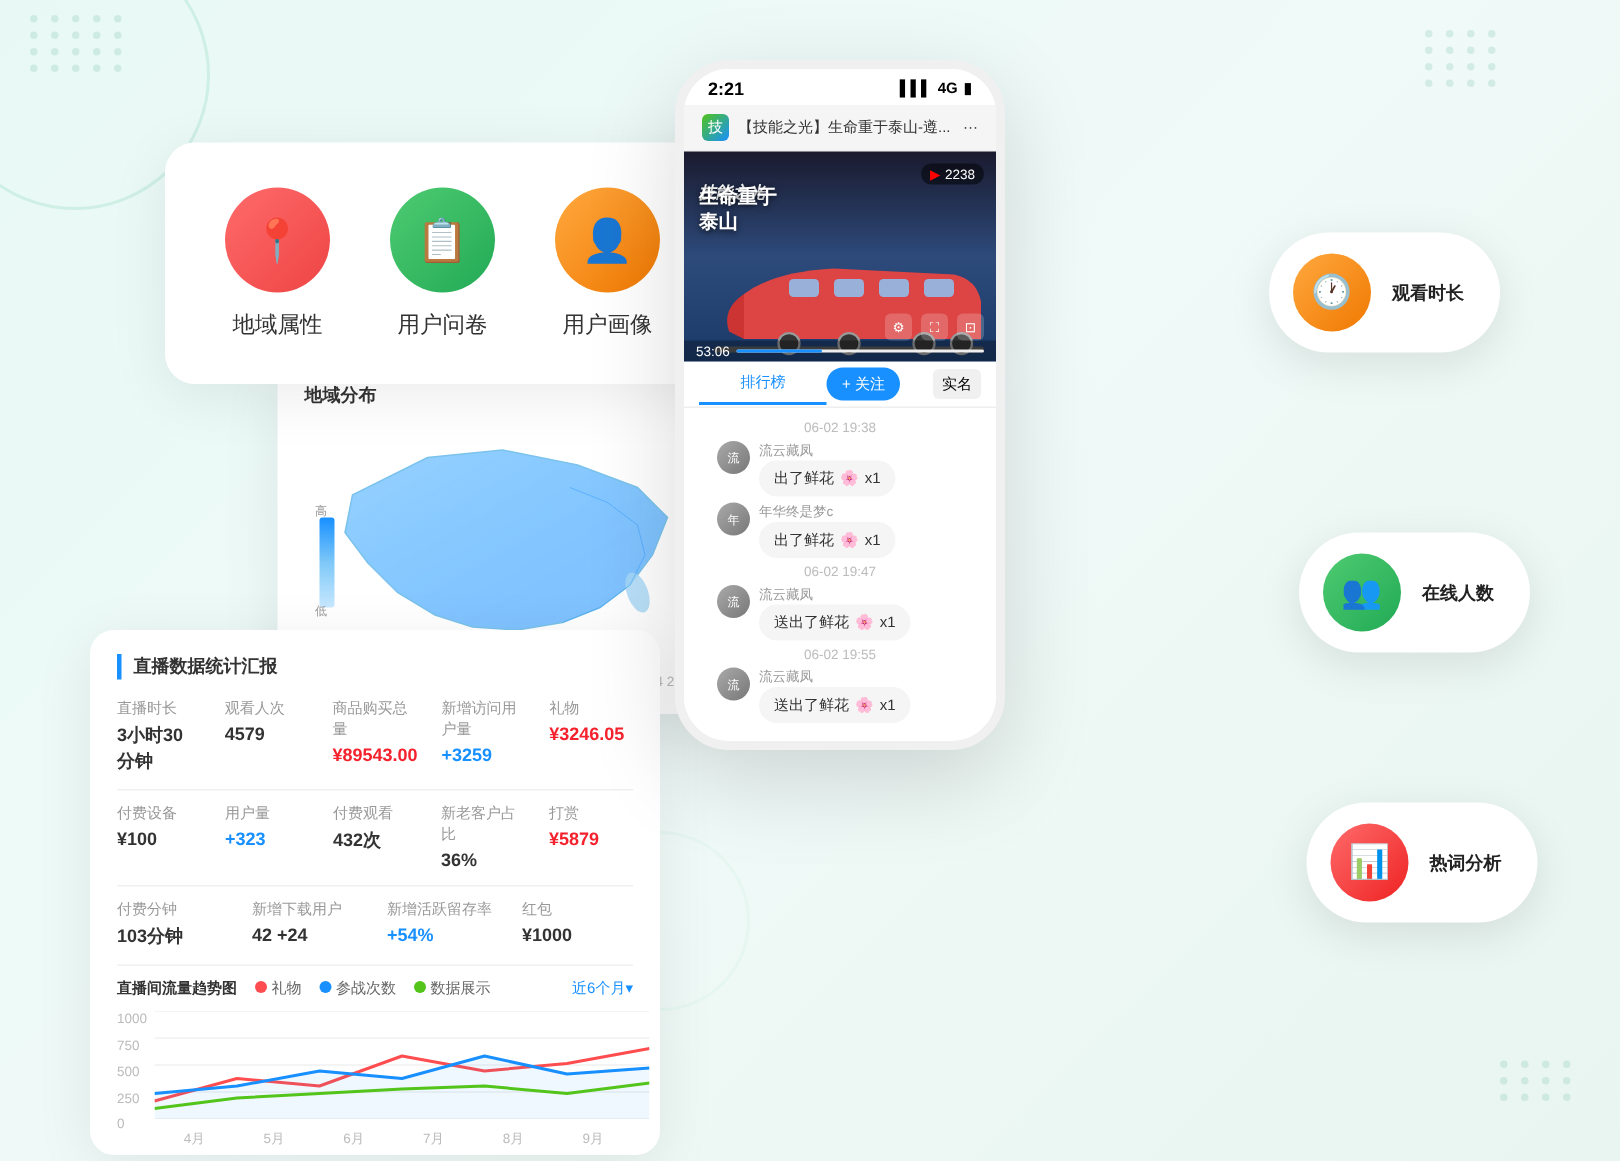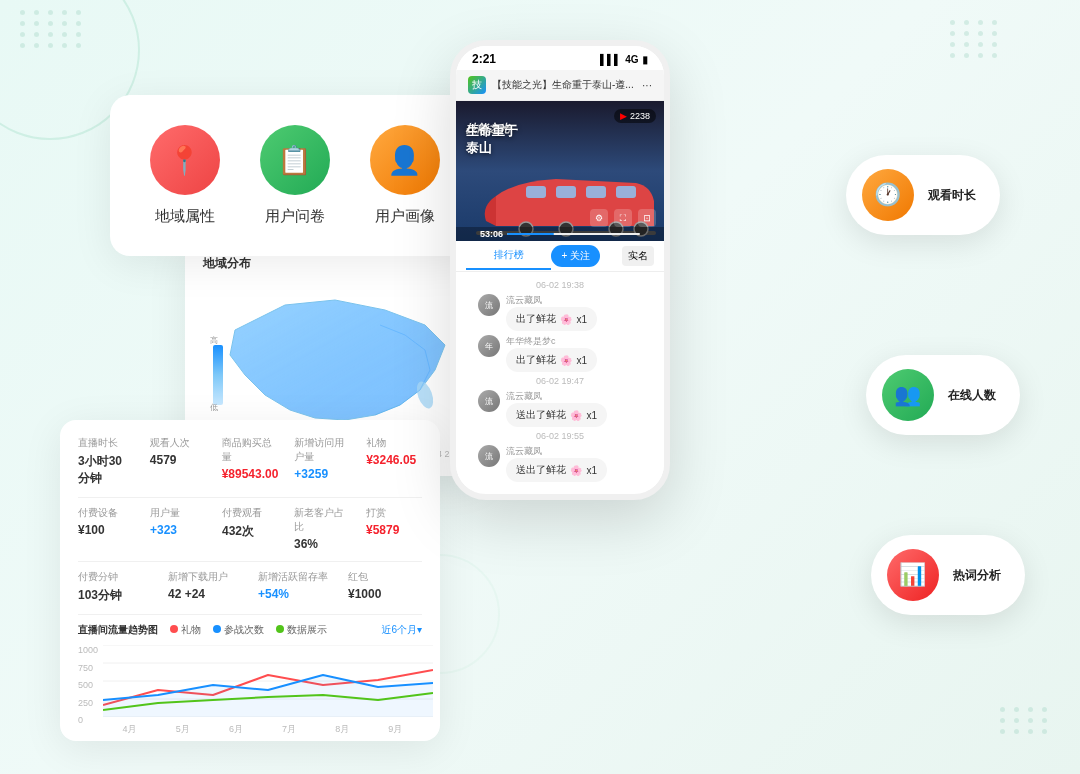--- a/index.html
+++ b/index.html
@@ -336,24 +336,23 @@
       border-radius: 16px;
       margin: 6px 10px;
       padding: 6px 12px;
       font-size: 10px;
       color: #bbb;
     }
     .progress-bar-row {
       display: flex;
       align-items: center;
       gap: 4px;
-      padding: 2px 24px;
+      padding: 2px 8px;
       font-size: 9px;
       color: #bbb;
-      font-weight: bold;
     }
     .progress-track {
       flex: 1;
       height: 2px;
       background: #eee;
       border-radius: 1px;
     }
     .progress-fill {
       width: 35%;
       height: 100%;
@@ -509,20 +508,21 @@
       </defs>
       <rect x="8" y="55" width="10" height="60" fill="url(#scaleGrad)" rx="2"></rect>
       <text x="5" y="53" font-size="8" fill="#999">高</text>
       <text x="5" y="120" font-size="8" fill="#999">低</text>
     </svg>
   </div>
   <div class="map-update" style="font-size:9px;color:#bbb;">数据更新时间：2020-10-04 23:36</div>
 </div>
 
 <div class="analytics-card">
+  <div class="analytics-title">直播数据统计汇报</div>
 
   <div class="stats-row">
     <div class="stat-item">
       <div class="stat-label">直播时长</div>
       <div class="stat-value">3小时30分钟</div>
     </div>
     <div class="stat-item">
       <div class="stat-label">观看人次</div>
       <div class="stat-value">4579</div>
     </div>

